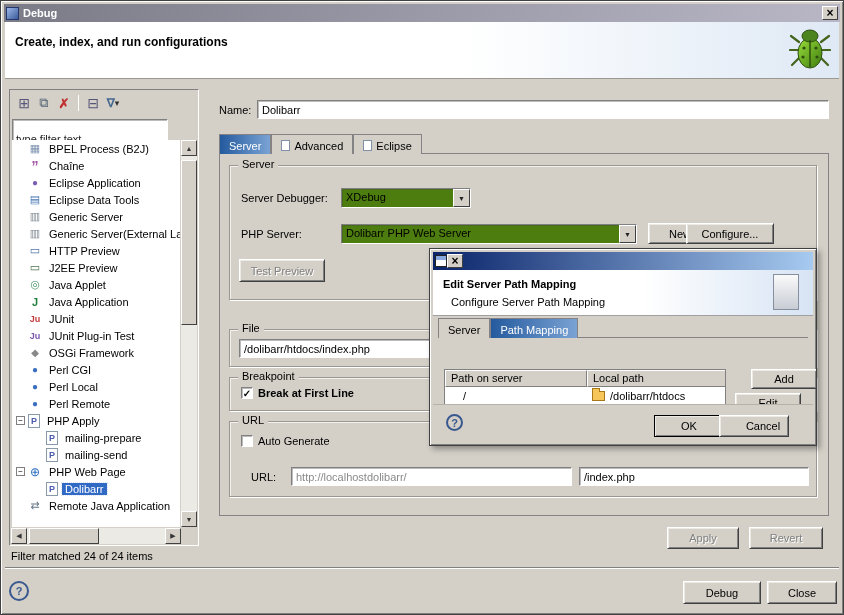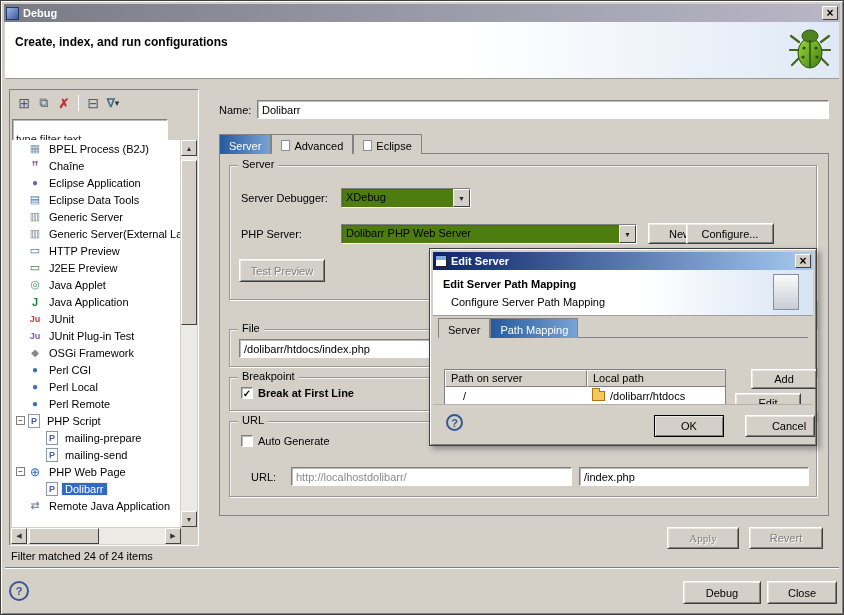--- a/index.html
+++ b/index.html
@@ -266,21 +266,21 @@
         <div class="tree-row">
           <span style="flex: 0 0 auto; width: 4px;"></span>
           <span class="expander-space"></span>
           <span class="ticon" style="color: rgb(58, 110, 191); font-size: 10px;">●</span>
           <span class="tree-label">Perl Remote</span>
         </div>
         <div class="tree-row">
           <span style="flex: 0 0 auto; width: 4px;"></span>
           <span class="expander">−</span>
           <span class="ticon tile" style="color: rgb(74, 93, 171);">P</span>
-          <span class="tree-label">PHP Script</span>
+          <span class="tree-label">PHP Apply</span>
         </div>
         <div class="tree-row">
           <span style="flex: 0 0 auto; width: 22px;"></span>
           <span class="expander-space"></span>
           <span class="ticon tile" style="color: rgb(74, 93, 171);">P</span>
           <span class="tree-label">mailing-prepare</span>
         </div>
         <div class="tree-row">
           <span style="flex: 0 0 auto; width: 22px;"></span>
           <span class="expander-space"></span>
@@ -386,32 +386,31 @@
     <span class="group-label">URL</span>
   </div>
   <div class="checkbox-row" style="left:240px;top:434px;">
     <span class="cb"></span>
     <span>Auto Generate</span>
   </div>
   <span class="label" style="left:250px;top:470px;">URL:</span>
   <input class="tinput gray" style="left: 290px; top: 466px; width: 281px; height: 19px;" value="http://localhostdolibarr/">
   <input class="tinput" style="left: 578px; top: 466px; width: 230px; height: 19px;" value="/index.php">
 
-  <div class="btn disabled" style="left:666px;top:526px;width:72px;height:22px;font-family:Liberation Serif, serif;">Apply</div>
+  <div class="btn disabled" style="left:666px;top:526px;width:72px;height:22px;">Apply</div>
   <div class="btn disabled" style="left:748px;top:526px;width:74px;height:22px;">Revert</div>
 
   <div class="bottom-sep"></div>
   <div class="help-circle" style="position:absolute;left:8px;top:580px;">?</div>
   <div class="btn" style="left:682px;top:580px;width:78px;height:23px;">Debug</div>
   <div class="btn" style="left:766px;top:580px;width:70px;height:23px;">Close</div>
 
   <div class="dialog">
     <div class="titlebar active">
       <span class="dlg-icon"></span>
-      <span class="title-text">Edit Server</span>
       <span class="tb-close">
           <span style="color: rgb(0, 0, 0); font-size: 12px; font-weight: bold;">×</span>
         </span>
     </div>
     <div class="dlg-header">
       <span class="dlg-heading">Edit Server Path Mapping</span>
       <span class="dlg-subheading">Configure Server Path Mapping</span>
       <span class="server-shape"><span class="sg-lines"></span></span>
     </div>
     <div class="tabs" style="left:8px;top:69px;">
@@ -434,17 +433,17 @@
           <span class="folder-shape"></span>
           <span>/dolibarr/htdocs</span>
         </div>
       </div>
     </div>
     <div class="btn" style="left:321px;top:120px;width:66px;height:20px;">Add</div>
     <div class="btn" style="left:305px;top:144px;width:66px;height:20px;">Edit</div>
     <div class="dlg-bottom">
       <div class="help-circle" style="position:absolute;left:13px;top:9px;width:17px;height:17px;font-size:11px;">?</div>
       <div class="btn default" style="left:221px;top:10px;width:70px;height:22px;">OK</div>
-      <div class="btn" style="left:312px;top:10px;width:70px;height:22px;padding-left:18px;">Cancel</div>
+      <div class="btn" style="left:286px;top:10px;width:70px;height:22px;padding-left:18px;">Cancel</div>
     </div>
   </div>
 
 </div>
 
 </body></html>

